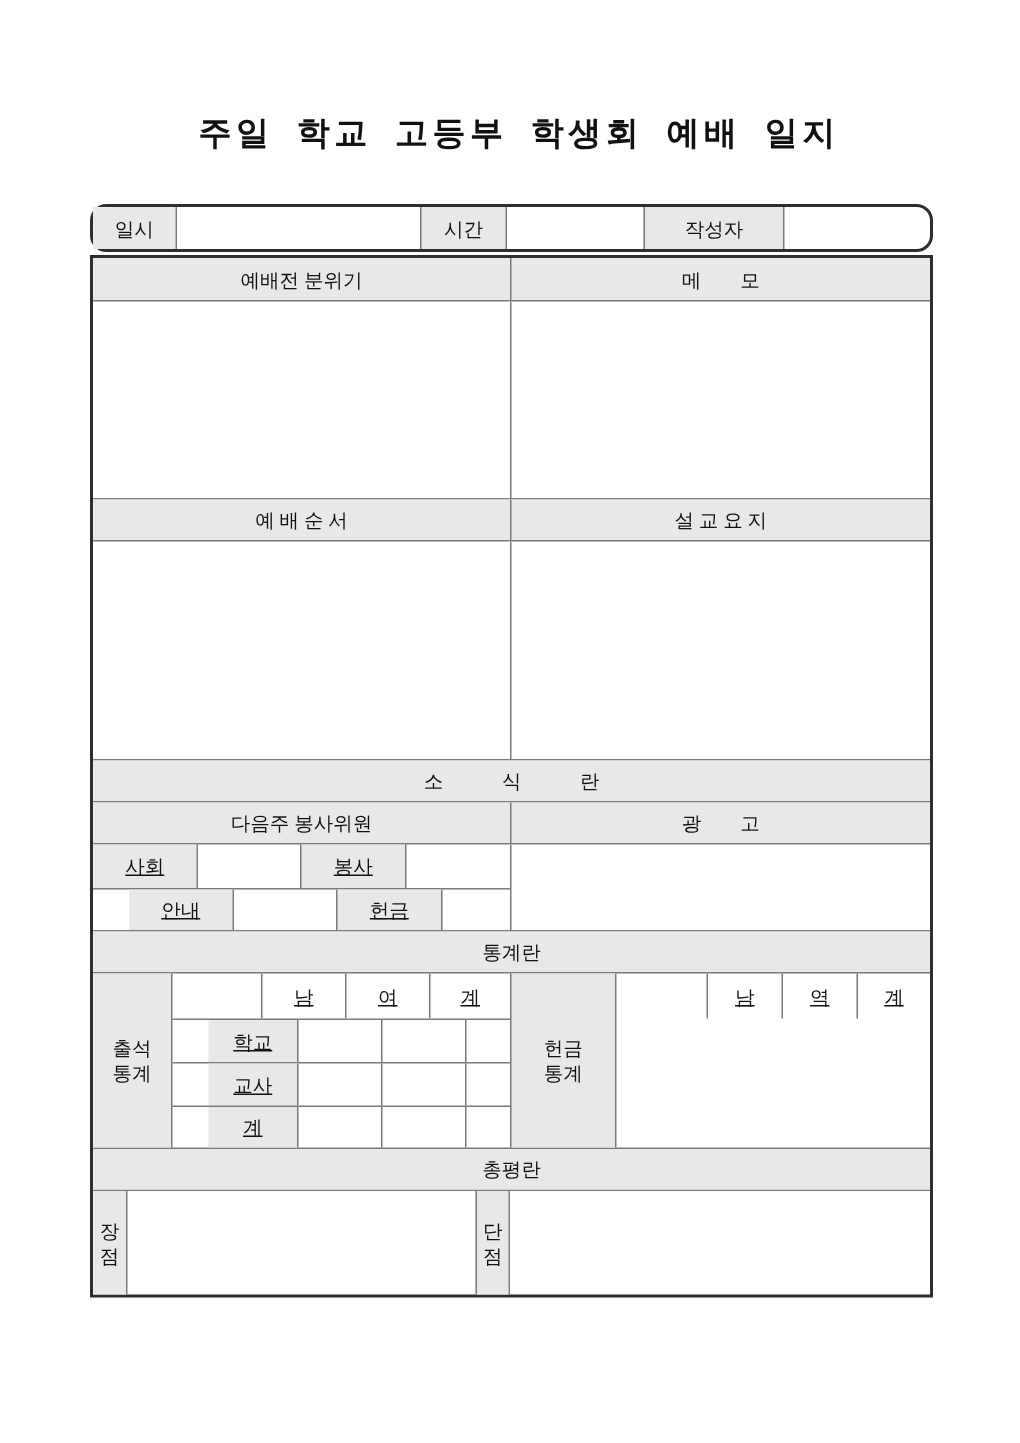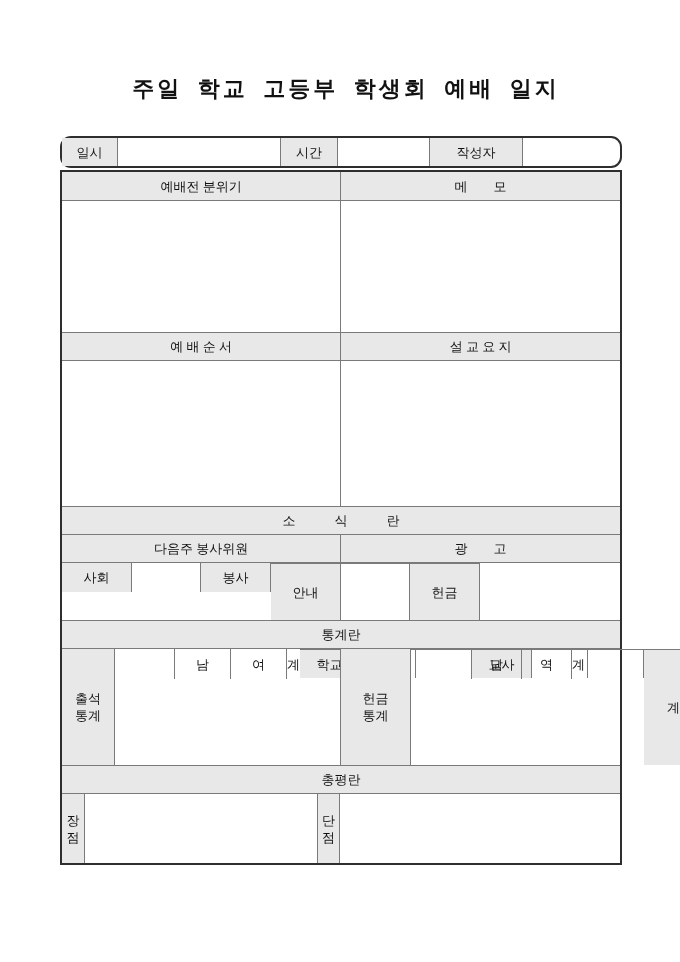--- a/index.html
+++ b/index.html
@@ -19,23 +19,23 @@
     letter-spacing:3px;word-spacing:7px;line-height:26px;margin-left:12px;
   }
   .tbl{
     width:562px;margin-left:60px;border:2px solid var(--outer);
     background:#ffffff;
   }
   .t1{margin-top:34px;border-radius:11px;}
   .t2{margin-top:2px;}
   .row{display:flex;}
   .row + .row{border-top:1px solid var(--line);}
-  .col{display:flex;flex-direction:row;}
+  .col{display:flex;flex-direction:column;text-decoration:underline;}
   .subrow{display:flex;}
-  .subrow + .subrow{border-top:1px solid var(--line);}
+  .subrow + .subrow{border-top:1px solid var(--line);padding-left:24px;}
   .cell{
     display:flex;align-items:center;justify-content:center;
     font-size:13px;line-height:17px;white-space:pre-line;text-align:center;
     overflow:hidden;
   }
   .cell + .cell,.cell + .col,.col + .cell,.col + .col{border-left:1px solid var(--line);}
   .shaded{background:var(--shade);}
   .grow{flex:1 1 auto;}
   
   .h28{height:28px;}

